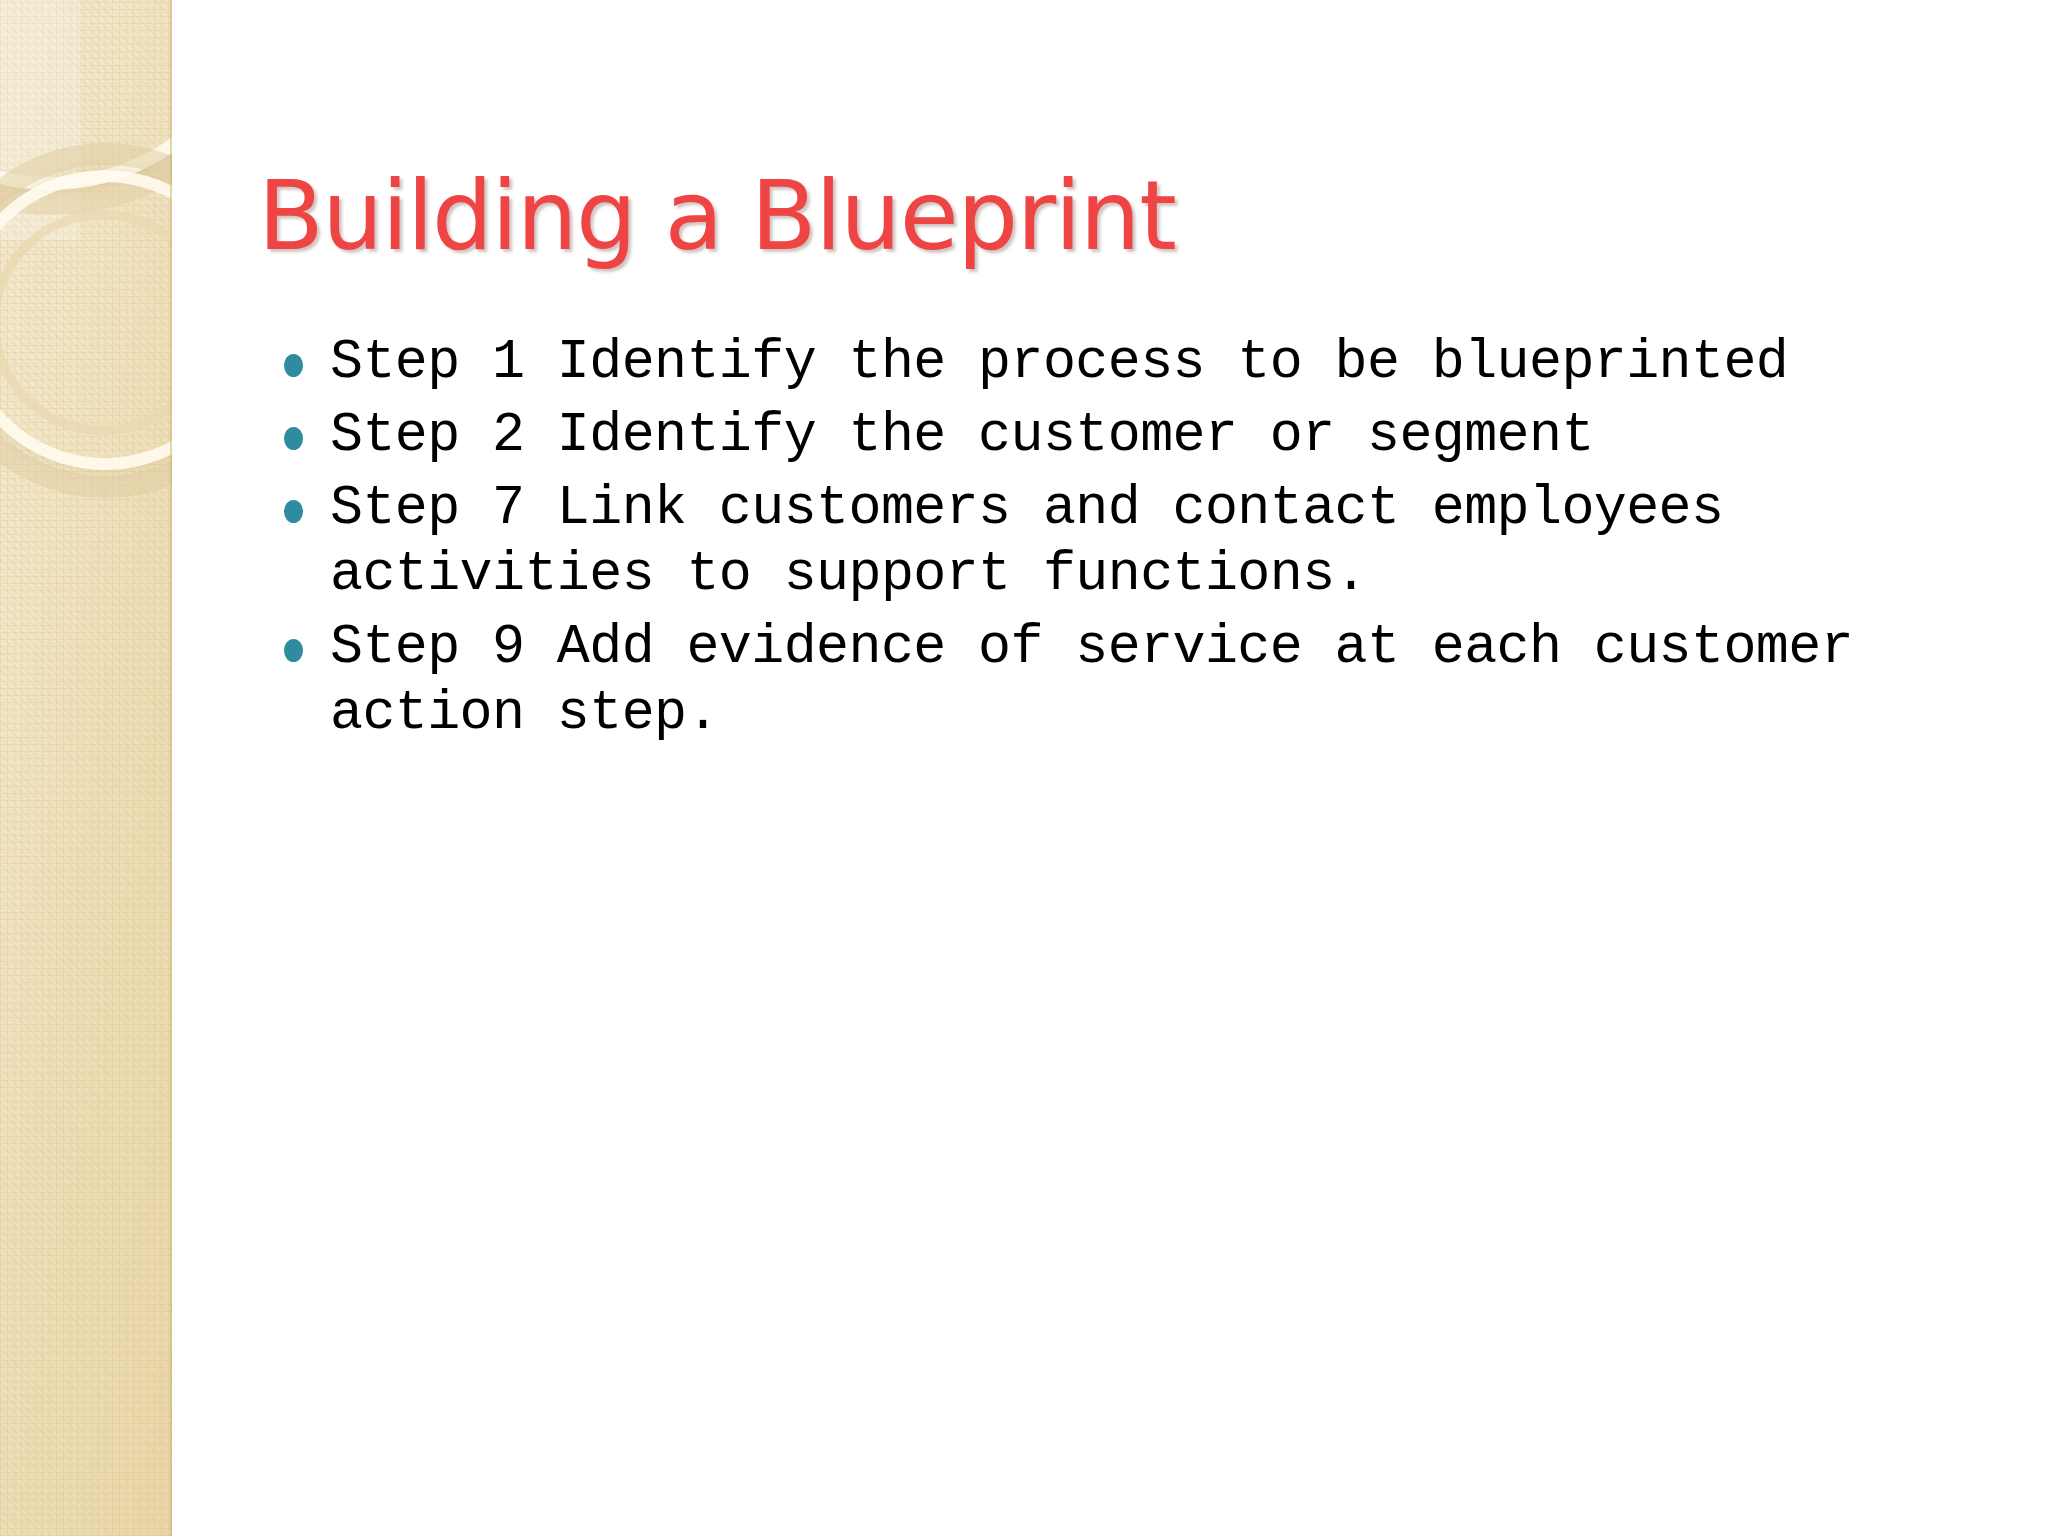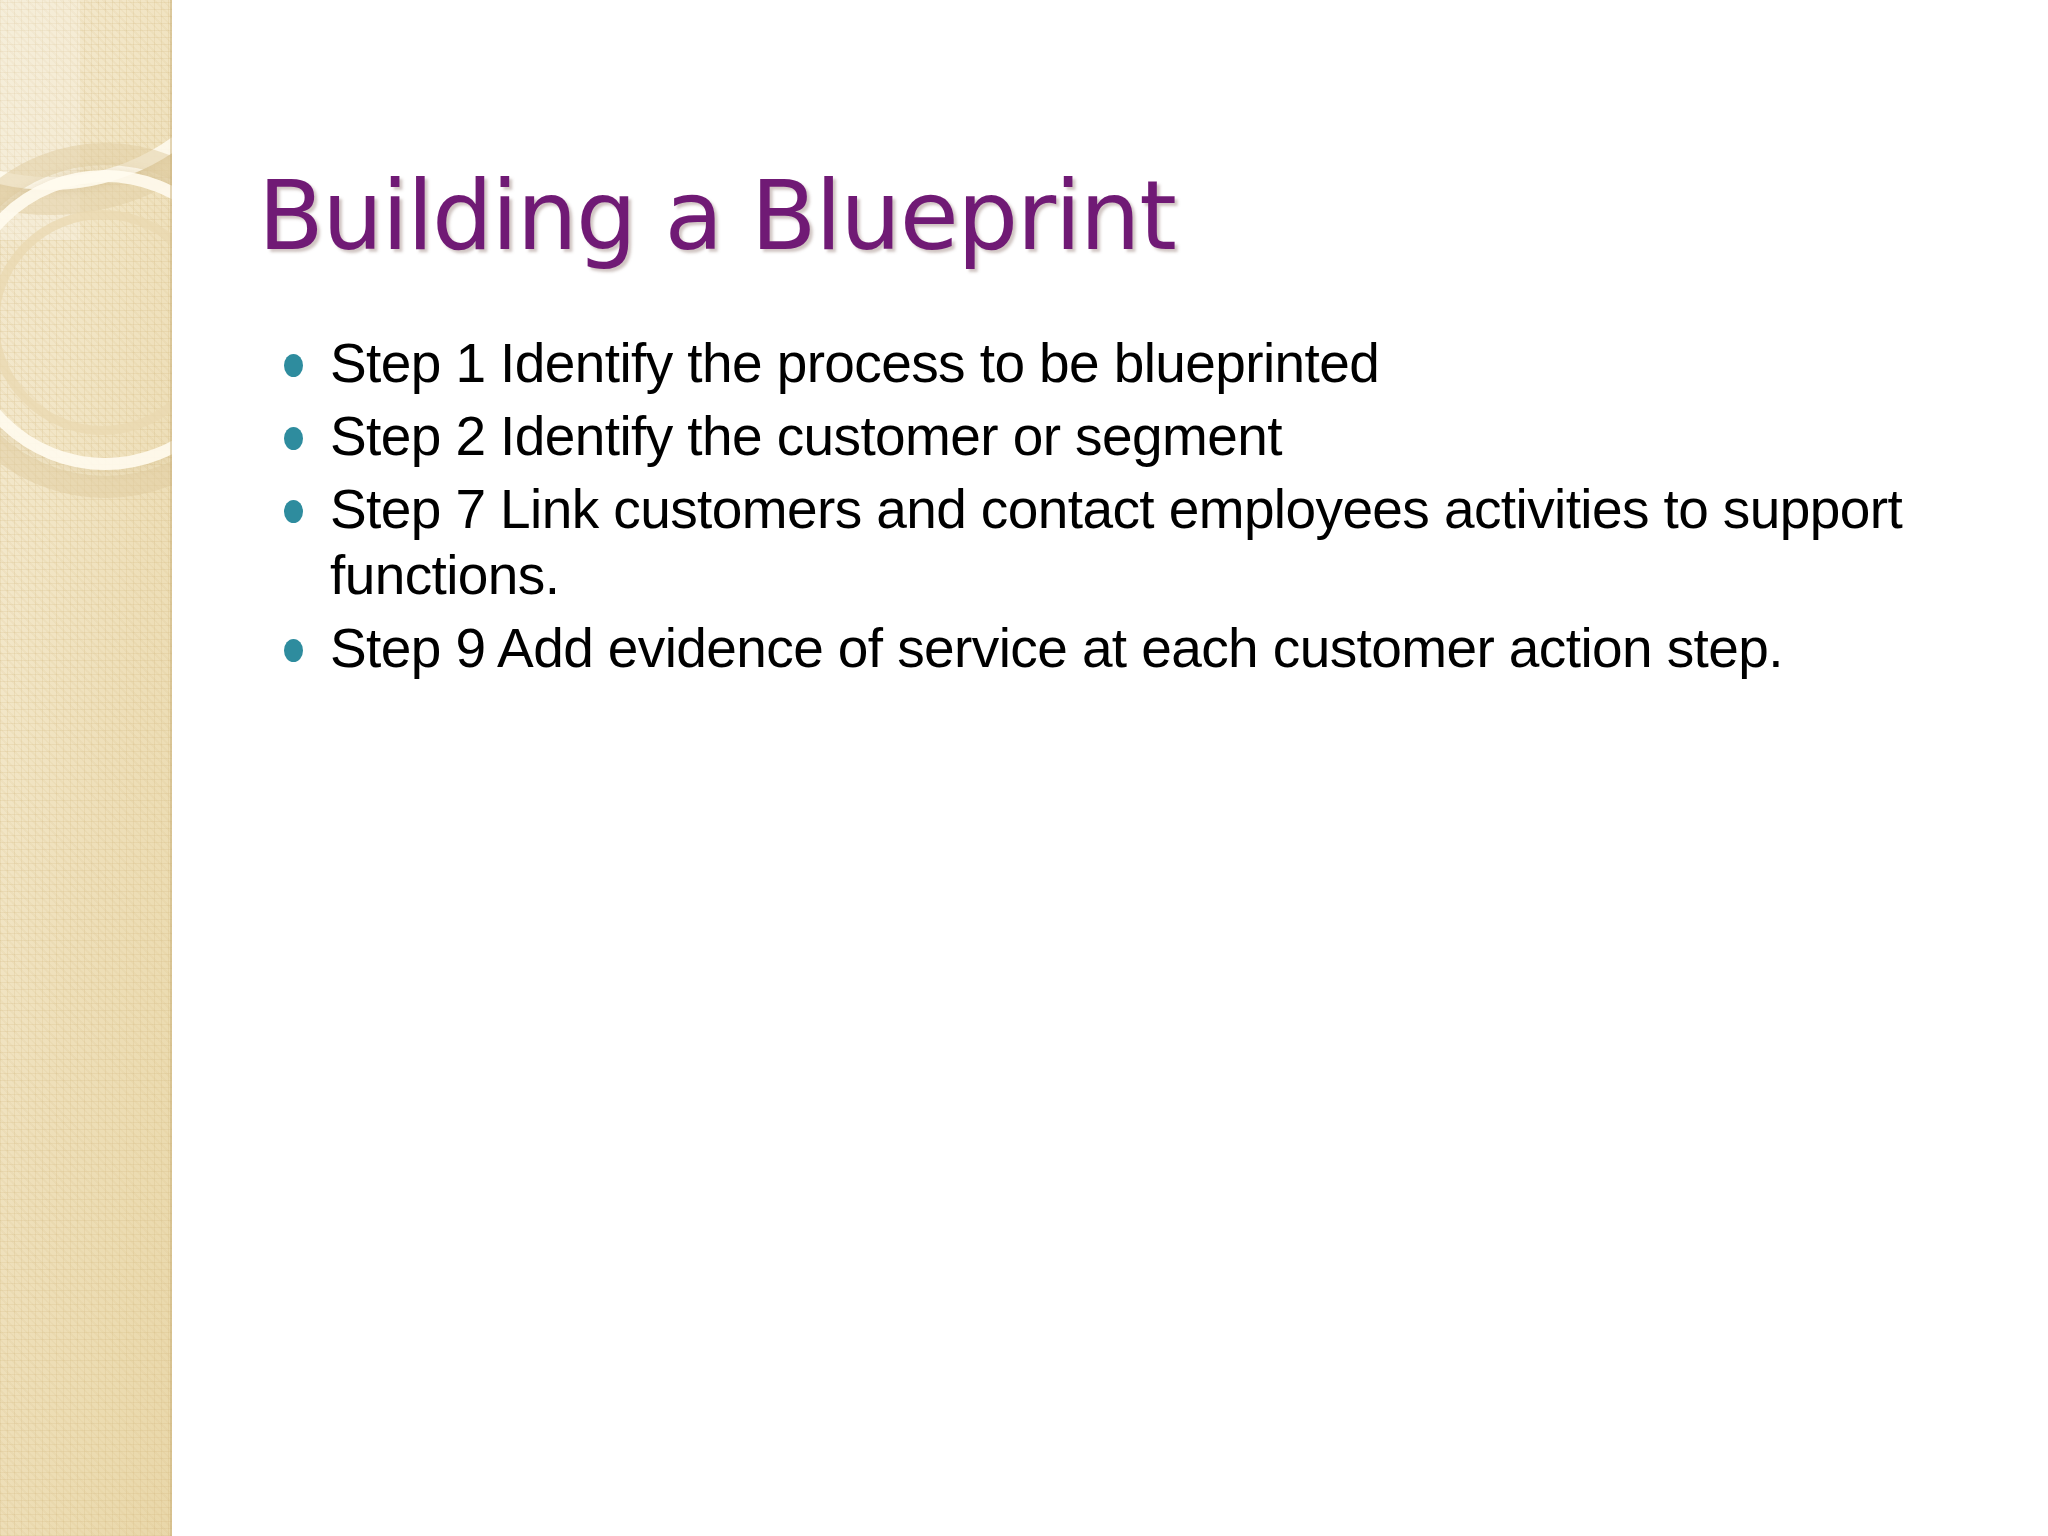--- a/index.html
+++ b/index.html
@@ -126,21 +126,21 @@
     height: 100%;
     background: rgba(196,168,112,0.45);
   }
 
   
   .slide-title {
     position: absolute;
     left: 258px;
     top: 104px;
     width: 1640px;
-    color: #701a75;
+    color: #ef4444;
     font-family: "DejaVu Sans", "Liberation Sans", sans-serif;
     font-weight: 400;
     font-size: 96px;
     line-height: 1.0;
     letter-spacing: -1.5px;
     text-shadow: 3px 3px 3px rgba(120,90,80,0.35);
     white-space: nowrap;
   }
 
   
@@ -152,21 +152,21 @@
     margin: 0;
     padding: 0;
     list-style: none;
   }
   .bullet-row {
     position: relative;
     display: block;
     padding-left: 62px;
     margin-bottom: 7px;
     color: #000000;
-    font-family: Liberation Sans, sans-serif;
+    font-family: Liberation Mono, monospace;
     font-size: 55px;
     line-height: 1.20;
     letter-spacing: -0.6px;
   }
   .bullet-dot {
     position: absolute;
     left: 16px;
     top: 24px;
     width: 19px;
     height: 23px;

